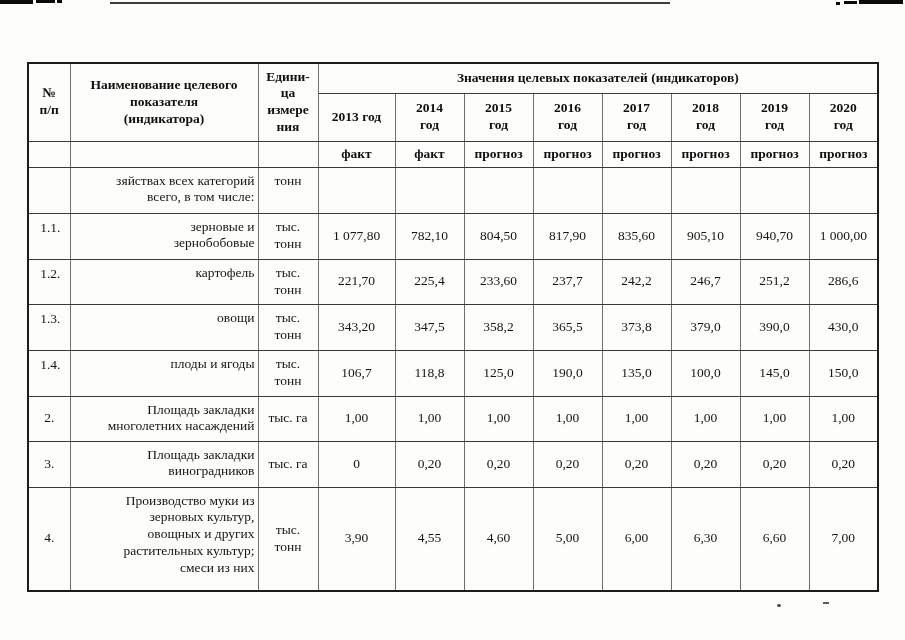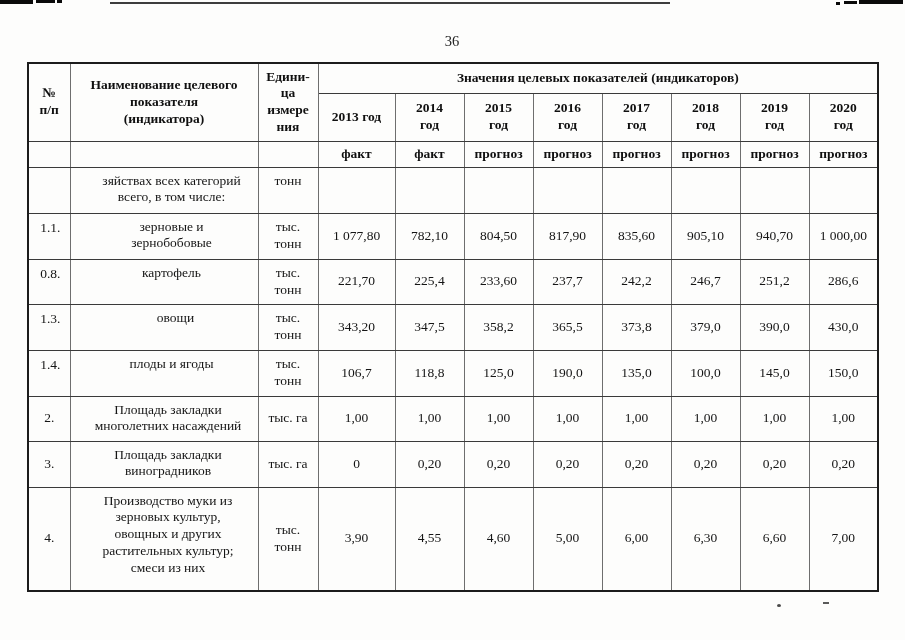--- a/index.html
+++ b/index.html
@@ -36,21 +36,21 @@
     white-space:pre-line;font-size:13.5px;line-height:1.25;
     font-weight:normal;overflow:hidden;
   }
   .tbl thead th{font-weight:bold;color:#101010;}
   .h1{height:30px;}
   .h2{height:48px;}
   .h3{height:26px;}
   .r0{height:46px;}.r1{height:46px;}.r2{height:45px;}.r3{height:46px;}
   .r4{height:46px;padding-left:36px;}.r5{height:45px;}.r6{height:46px;}.r7{height:104px;}
 
-  tbody td.col-name{text-align:center;padding-left:18px;vertical-align:top;padding-top:5px;}
+  tbody td.col-name{text-align:right;padding-left:18px;vertical-align:top;padding-top:5px;}
   tbody td.col-num{vertical-align:top;padding-top:6px;text-align:center;padding-left:5px;}
   tbody tr.r3 td.col-name{padding-left:26px;}
   tbody tr.r5 td.col-num,tbody tr.r6 td.col-num,tbody tr.r7 td.col-num{
     vertical-align:middle;text-align:center;padding-top:2px;padding-left:3px;}
   tbody tr.r5 td.col-name,tbody tr.r6 td.col-name,tbody tr.r7 td.col-name{padding-left:11px;}
   tbody td.col-unit{vertical-align:middle;}
   tbody tr.r0 td.col-unit{vertical-align:top;padding-top:5px;}
   tbody td.col-val{vertical-align:middle;}
 </style>
 </head>
@@ -60,21 +60,20 @@
   <div class="art a1"></div>
   <div class="art a2"></div>
   <div class="art a3"></div>
   <div class="art a4"></div>
   <div class="art a5"></div>
   <div class="art a6"></div>
   <div class="art a7"></div>
   <div class="art a8"></div>
   <div class="art a9"></div>
 
-  <div class="page-number">36</div>
 
   <table class="tbl">
     <colgroup>
       <col style="width:42px">
       <col style="width:188px">
       <col style="width:60px">
       <col style="width:77px">
       <col style="width:69px">
         <col style="width:69px">
         <col style="width:69px">
@@ -151,21 +150,21 @@
           <td class="col-val">1 077,80</td>
           <td class="col-val">782,10</td>
           <td class="col-val">804,50</td>
           <td class="col-val">817,90</td>
           <td class="col-val">835,60</td>
           <td class="col-val">905,10</td>
           <td class="col-val">940,70</td>
           <td class="col-val">1 000,00</td>
         </tr>
         <tr class="r2">
-          <td class="col-num">0.8.</td>
+          <td class="col-num">1.2.</td>
           <td class="col-name">картофель</td>
           <td class="col-unit">тыс.
 тонн</td>
           <td class="col-val">221,70</td>
           <td class="col-val">225,4</td>
           <td class="col-val">233,60</td>
           <td class="col-val">237,7</td>
           <td class="col-val">242,2</td>
           <td class="col-val">246,7</td>
           <td class="col-val">251,2</td>

